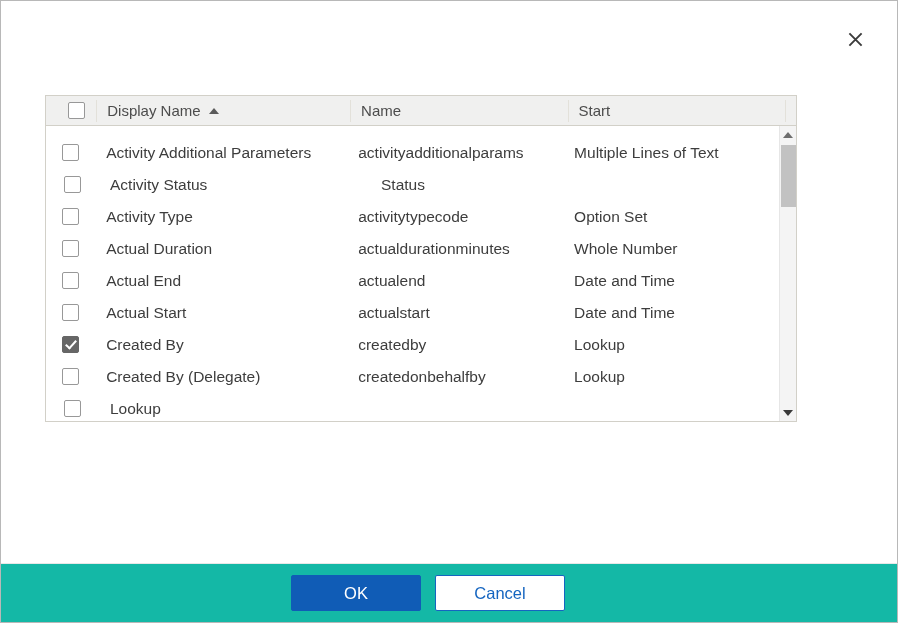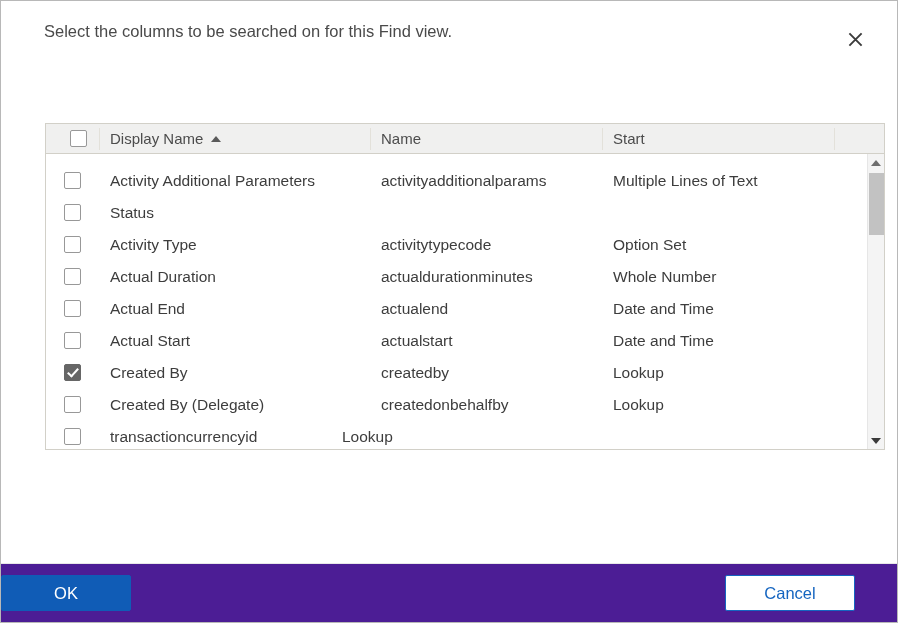--- a/index.html
+++ b/index.html
@@ -66,21 +66,21 @@
   
   .dlg-body {
     flex: 1 1 auto;
     position: relative;
   }
 
   .grid-wrap {
     position: absolute;
     left: 44px;
     top: 80px;
-    width: 840px;
+    width: 752px;
     height: 327px;
     border: 1px solid #d2d0c8;
     box-sizing: border-box;
     background: #ffffff;
     display: flex;
     flex-direction: column;
   }
 
   .grid-head {
     display: flex;
@@ -219,25 +219,25 @@
     height: 62px;
     background: #c2c2c2;
     cursor: pointer;
   }
   .vscroll .track-bottom { flex: 1 1 auto; }
 
   
   .dlg-footer {
     flex: 0 0 auto;
     height: 59px;
-    background: #4c1d95;
+    background: #14b8a6;
     border-top: 1px solid #e8e8e8;
     display: flex;
     align-items: center;
-    justify-content: space-between;
+    justify-content: center;
     padding-right: 42px;
     box-sizing: border-box;
   }
   .btn {
     height: 36px;
     min-width: 130px;
     font-size: 16.5px;
     font-family: "Liberation Sans", sans-serif;
     border-radius: 2px;
     cursor: pointer;
@@ -258,21 +258,20 @@
     color: #1565c0;
     border: 1px solid #1565c0;
   }
 </style>
 </head>
 <body>
 
 <div class="dialog">
 
   <div class="dlg-header">
-    <div class="dlg-subtitle">Select the columns to be searched on for this Find view.</div>
     <button class="close-btn" aria-label="Close">
       <svg width="15" height="15" viewBox="0 0 15 15">
         <path d="M1.4 1.4 L13.6 13.6 M13.6 1.4 L1.4 13.6" stroke="#3b3b3b" stroke-width="1.9" stroke-linecap="butt"></path>
       </svg>
     </button>
   </div>
 
   <div class="dlg-body">
 
     <div class="grid-wrap">
@@ -301,20 +300,21 @@
                 <span class="cbx"></span>
               </div>
               <div class="cell cell-display">Activity Additional Parameters</div>
               <div class="cell cell-name">activityadditionalparams</div>
               <div class="cell cell-type">Multiple Lines of Text</div>
             </div>
             <div class="grid-row">
               <div class="cell cell-check">
                 <span class="cbx"></span>
               </div>
+              <div class="cell cell-display">Activity Status</div>
               <div class="cell cell-type">Status</div>
             </div>
             <div class="grid-row">
               <div class="cell cell-check">
                 <span class="cbx"></span>
               </div>
               <div class="cell cell-display">Activity Type</div>
               <div class="cell cell-name">activitytypecode</div>
               <div class="cell cell-type">Option Set</div>
             </div>
@@ -355,21 +355,20 @@
                 <span class="cbx"></span>
               </div>
               <div class="cell cell-display">Created By (Delegate)</div>
               <div class="cell cell-name">createdonbehalfby</div>
               <div class="cell cell-type">Lookup</div>
             </div>
             <div class="grid-row">
               <div class="cell cell-check">
                 <span class="cbx"></span>
               </div>
-              <div class="cell cell-name">transactioncurrencyid</div>
               <div class="cell cell-type">Lookup</div>
             </div>
           </div>
 
         <div class="vscroll">
           <div class="arrow">
             <span class="tri-up"></span>
           </div>
           <div class="thumb"></div>
           <div class="track-bottom"></div>

